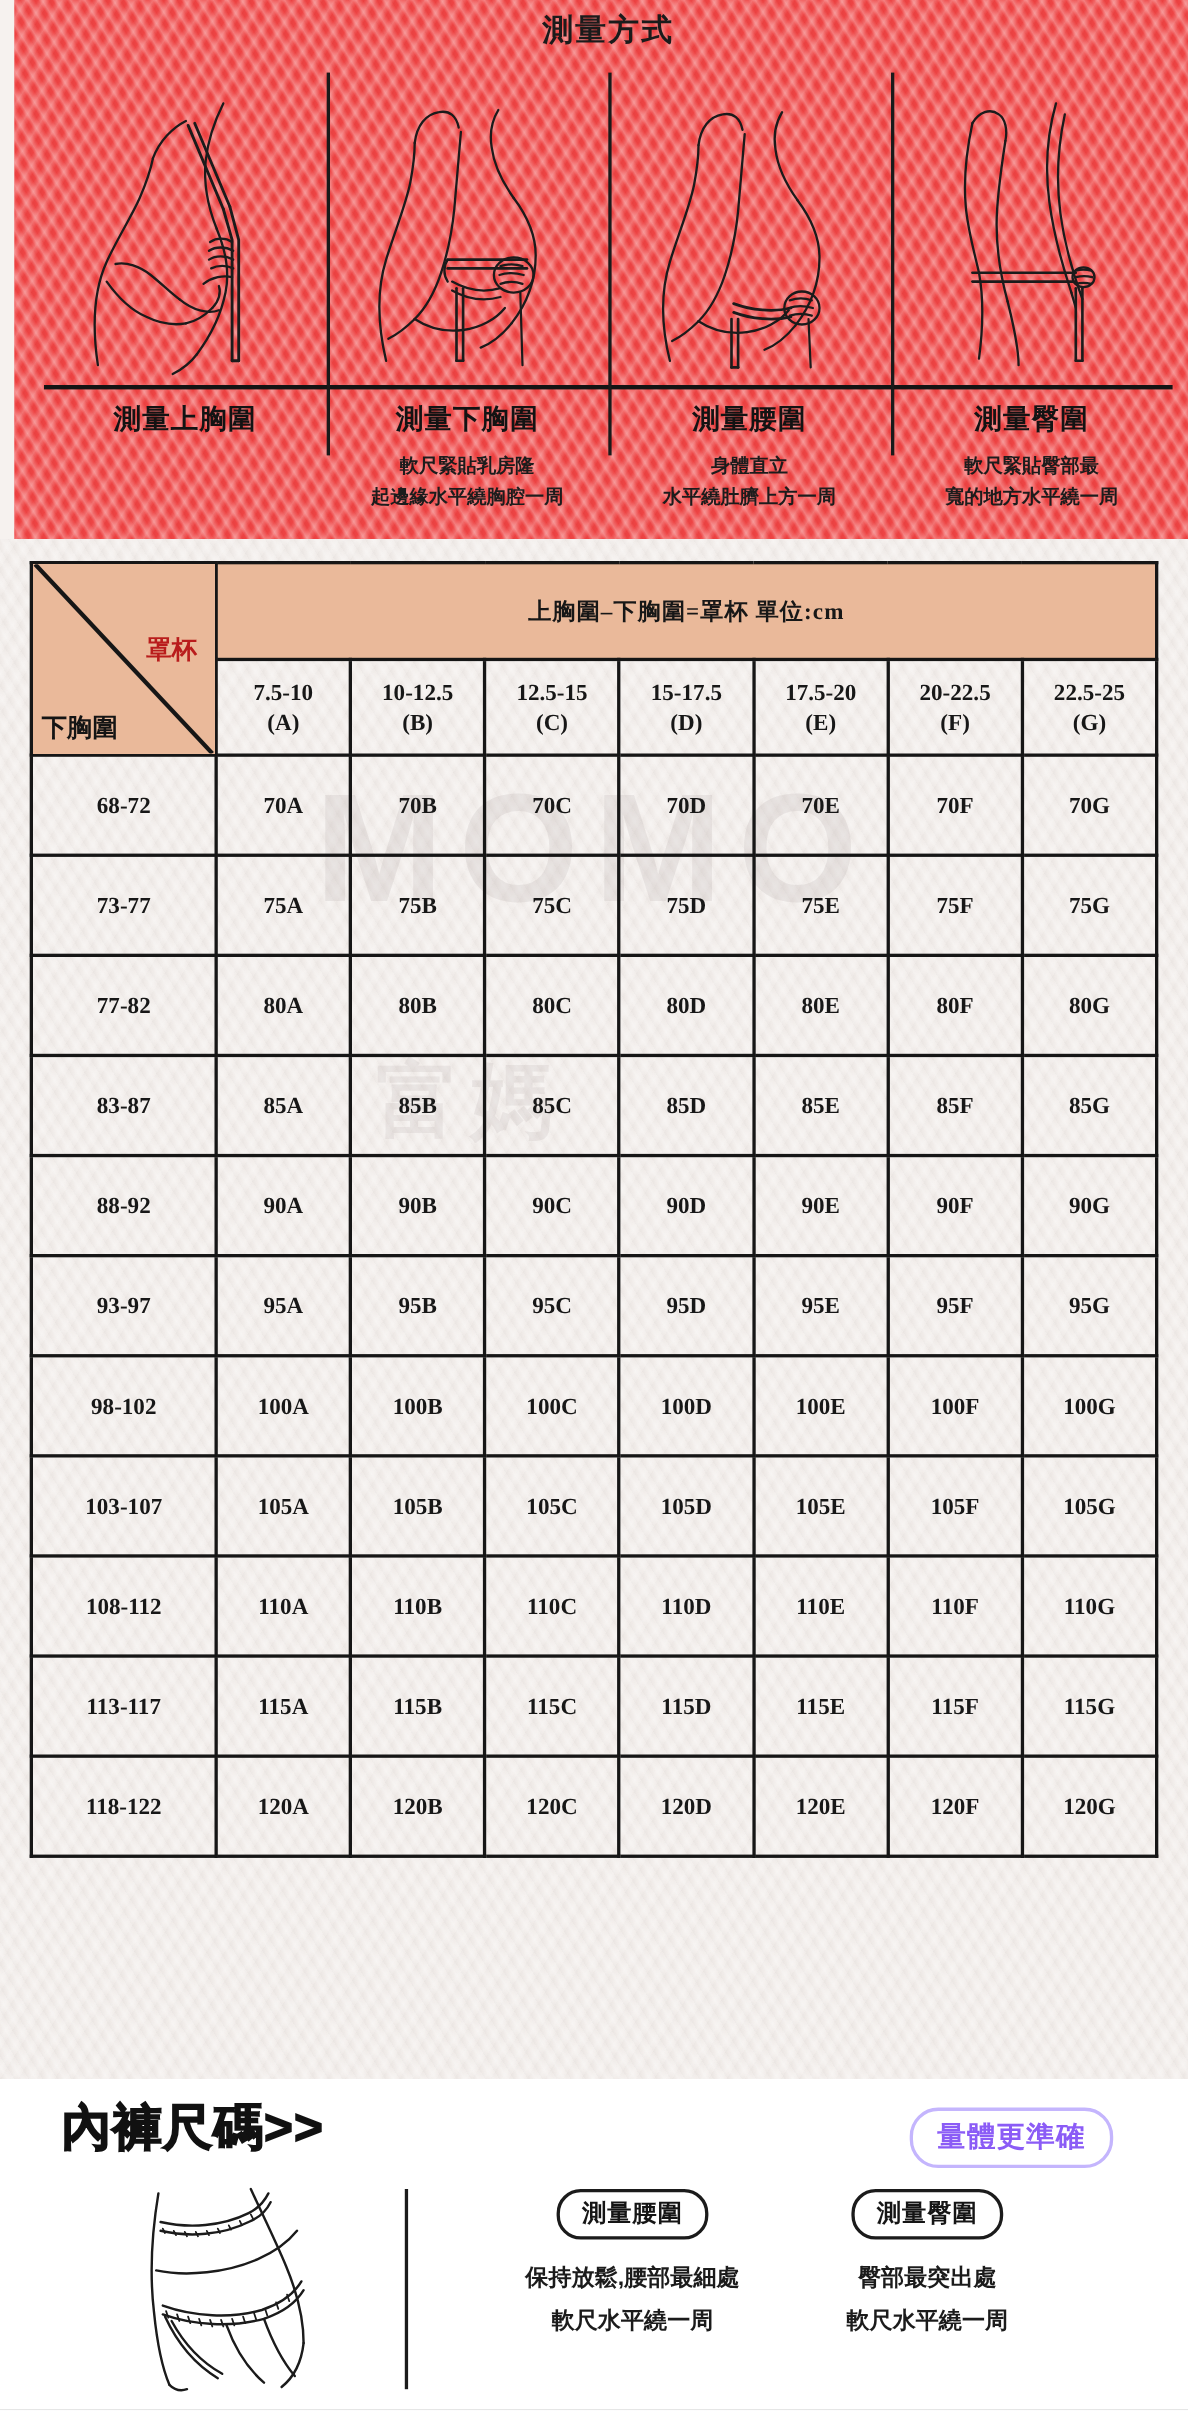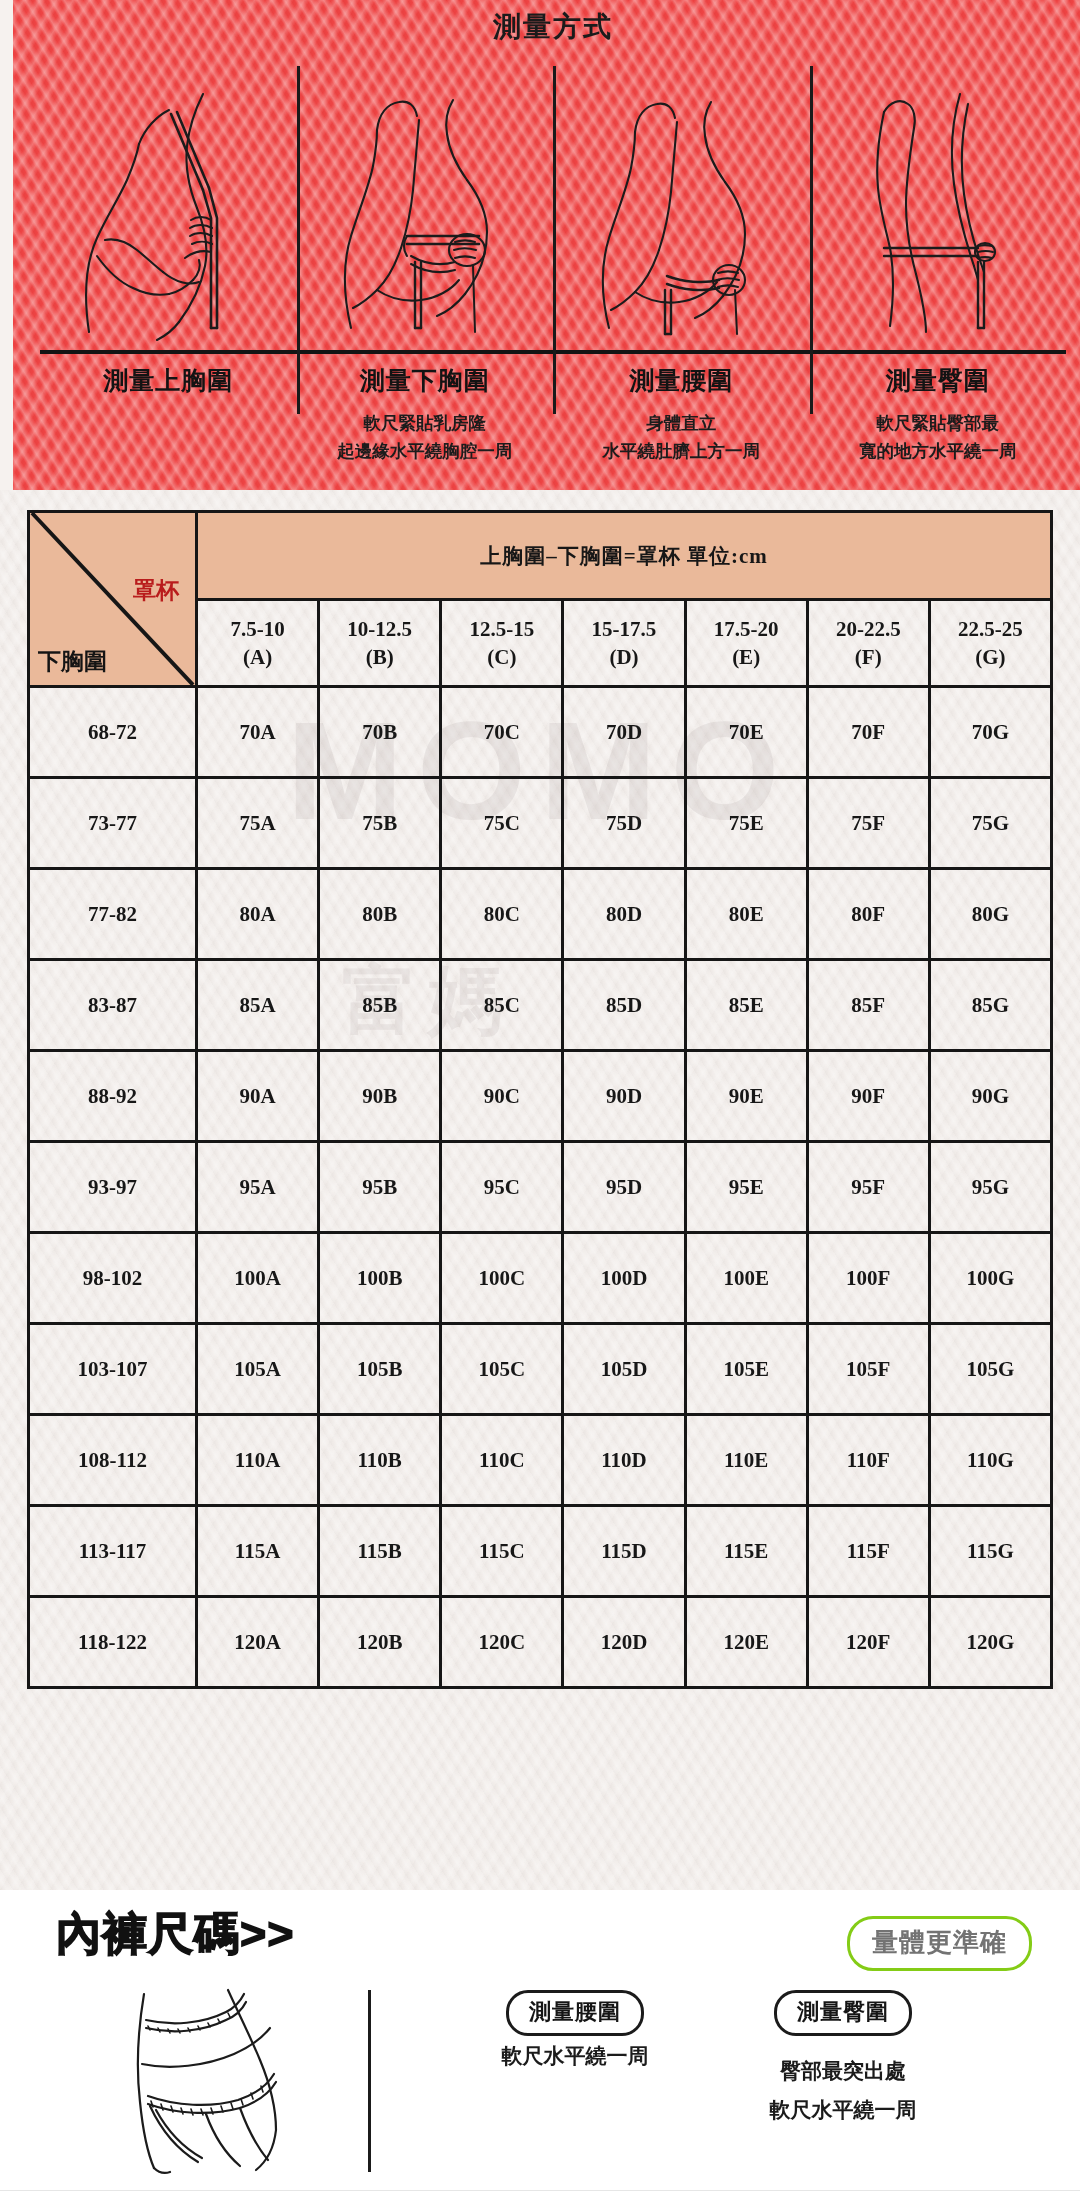--- a/index.html
+++ b/index.html
@@ -222,27 +222,27 @@
     left: 56px;
     font-size: 45px;
     font-weight: 700;
     color: #111;
     letter-spacing: 1px;
     -webkit-text-stroke: 1.5px #111;
   }
   #accurate-pill {
     position: absolute;
     top: 26px;
-    right: 48px;
+    right: 68px;
     padding: 6px 22px 8px;
-    border: 3px solid #84cc16;
+    border: 3px solid #c4b5fd;
     border-radius: 26px;
     font-size: 26px;
     font-weight: 700;
-    color: #737373;
+    color: #8b5cf6;
     letter-spacing: 1px;
     background: #fff;
   }
   #panty-body {
     position: absolute;
     top: 96px;
     left: 0;
     width: 1080px;
     height: 210px;
   }
@@ -608,20 +608,21 @@
           <path d="M96 128 C104 150 116 168 130 180"></path>
           <path d="M130 122 C138 144 148 162 158 174"></path>
           <path d="M44 182 C48 186 54 188 60 186"></path>
         </svg>
       </div>
 
       <div id="panty-divider"></div>
 
       <div class="tip-col" id="tip-waist">
         <div class="tip-pill">測量腰圍</div>
+        <div class="tip-line">保持放鬆,腰部最細處</div>
         <div class="tip-line" style="margin-top:2px">軟尺水平繞一周</div>
       </div>
 
       <div class="tip-col" id="tip-hip">
         <div class="tip-pill">測量臀圍</div>
         <div class="tip-line">臀部最突出處</div>
         <div class="tip-line" style="margin-top:2px">軟尺水平繞一周</div>
       </div>
     </div>
 

